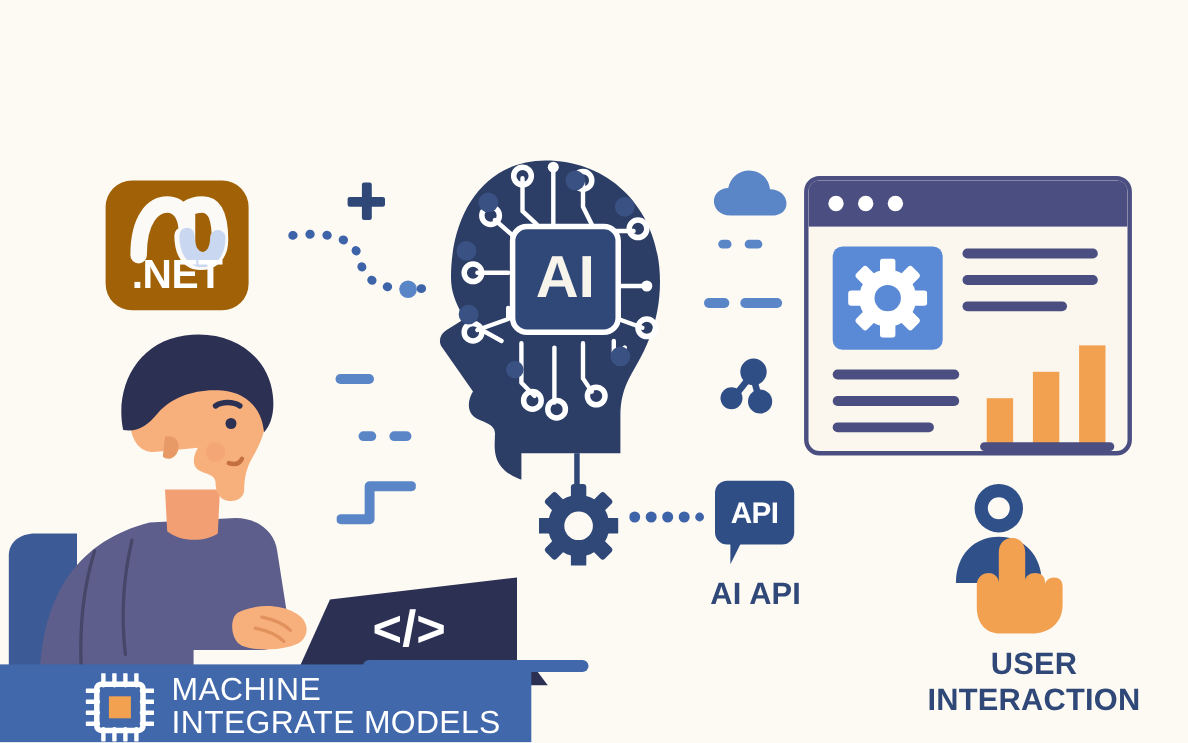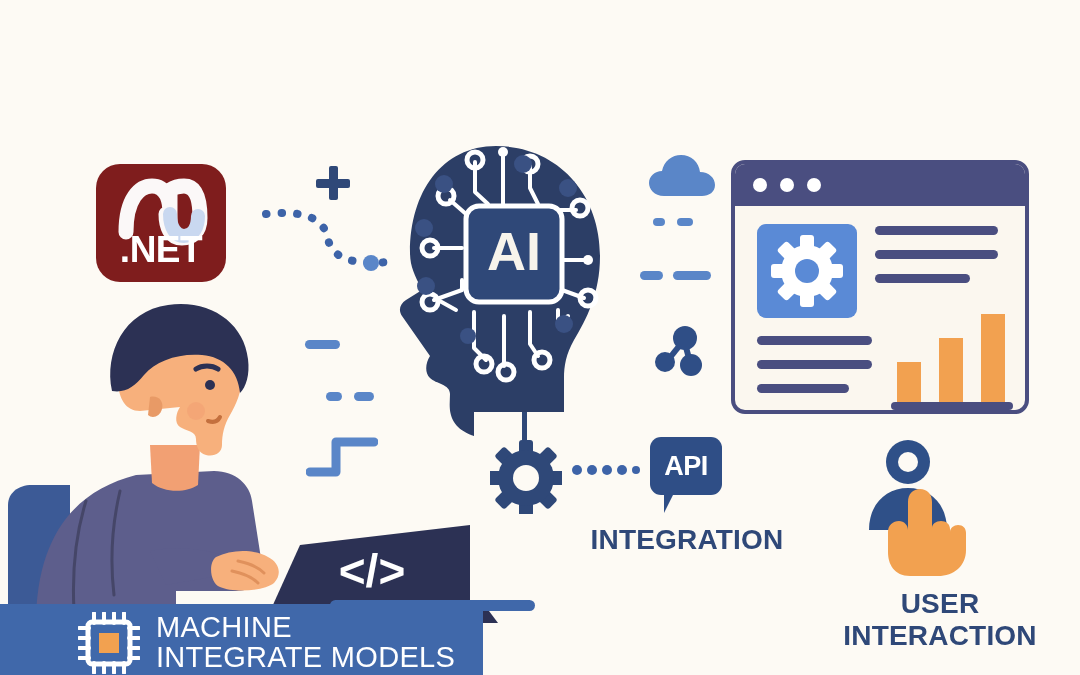--- a/index.html
+++ b/index.html
@@ -23,21 +23,21 @@
     transform:scaleX(0.93); transform-origin:center;
     white-space:nowrap;
   }
 
   
   .abs { position:absolute; }
 
   
   #dotnet-logo {
     left:96px; top:164px; width:130px; height:118px;
-    background:#7f1d1d; border-radius:24px;
+    background:#a16207; border-radius:24px;
   }
   #dotnet-text {
     position:absolute; left:0; right:0; bottom:11px;
     text-align:center; color:#FFFFFF;
     font-size:37px; font-weight:bold; letter-spacing:-0.5px;
   }
 
   
   .plus-h, .plus-v { position:absolute; background:#2F4878; border-radius:2px; }
   .dash { position:absolute; background:#5A86C8; border-radius:6px; }
@@ -298,21 +298,21 @@
       <circle cx="64" cy="7" r="4"></circle>
     </g>
   </svg>
 
   <div class="abs" id="api-bubble">
     <span id="api-bubble-text">API</span>
     <div id="api-bubble-tail"></div>
   </div>
 
   <div class="caption" style="left:542px;top:524px;width:290px;">
-    <div>INTEGRATION</div>
+    <div>AI API</div>
   </div>
 
   <svg class="abs" id="person-icon" viewBox="0 0 92 92">
     <circle cx="46" cy="24" r="22" fill="#2F5088"></circle>
     <circle cx="46" cy="24" r="10" fill="#FDFAF4"></circle>
     <path d="M7 92 C7 66, 24 50, 46 50 C68 50, 85 66, 85 92 Z" fill="#2F5088"></path>
   </svg>
 
   <svg class="abs" id="hand-icon" viewBox="0 0 90 100">
     <path d="M30 96 C14 96, 8 84, 8 72 L8 52 C8 45, 13 41, 19 41

